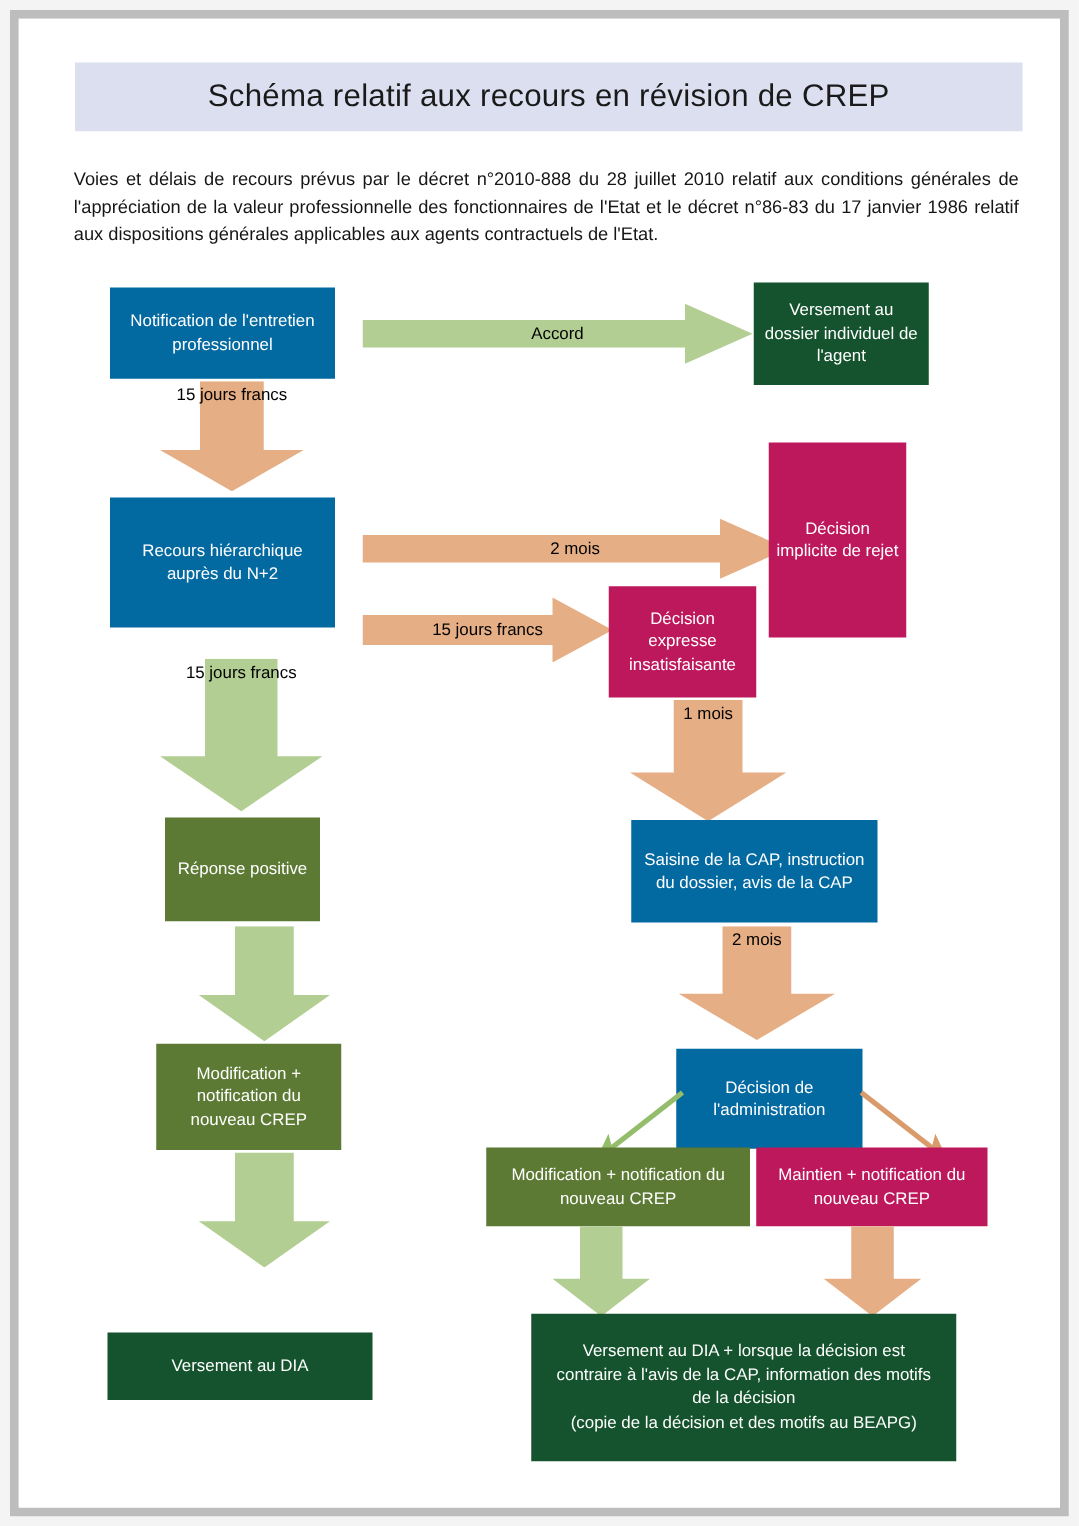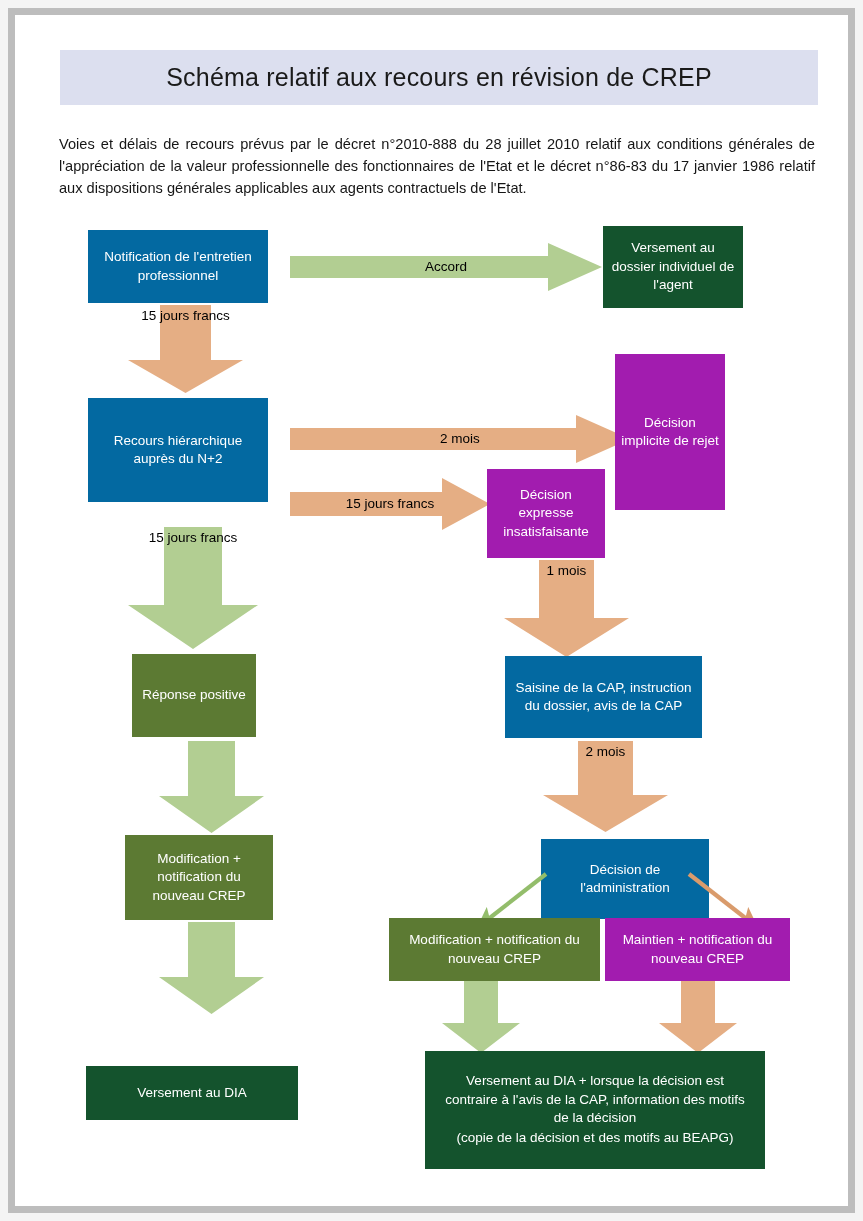--- a/index.html
+++ b/index.html
@@ -73,21 +73,21 @@
     align-items: center;
     justify-content: center;
     text-align: center;
     color: #ffffff;
     font-size: 13.5px;
     line-height: 1.36;
     padding: 3px 6px;
   }
   .node.blue   { background: #0369a1; }
   .node.navy   { background: #14532d; }
-  .node.red    { background: #a21caf; }
+  .node.red    { background: #be185d; }
   .node.green  { background: #5c7a33; }
 
   
   .fat-arrow {
     position: absolute;
   }
   .fat-arrow svg { display: block; width: 100%; height: 100%; }
   .fat-arrow .lbl {
     position: absolute;
     left: 0; top: 0;
@@ -201,21 +201,21 @@
       <svg viewBox="0 0 125 91" preserveAspectRatio="none">
         <polygon points="35,0 90,0 90,54 125,54 62.5,91 0,54 35,54" fill="#e5ae84"></polygon>
       </svg>
       <div class="lbl">
           <span>2 mois</span>
         </div>
     </div>
 
     <div class="node green" style="left:110px; top:820px; width:148px; height:85px;">Modification + notification du nouveau CREP</div>
 
-    <div class="node blue" style="left:526px; top:824px; width:168px; height:80px;">Décision de l'administration</div>
+    <div class="node blue" style="left:526px; top:824px; width:149px; height:80px;">Décision de l'administration</div>
 
     <div class="thin-arrow" style="left:455px; top:855px; width:80px; height:62px;">
       <svg viewBox="0 0 80 62" preserveAspectRatio="none">
         <defs>
           <marker id="mk-green" markerWidth="5" markerHeight="5" refX="3.4" refY="2.5" orient="auto">
             <polygon points="0,0 5,2.5 0,5 1.1,2.5" fill="#93bd6b"></polygon>
           </marker>
         </defs>
         <line x1="76" y1="4" x2="12" y2="54" stroke="#93bd6b" stroke-width="4.2" marker-end="url(#mk-green)"></line>
       </svg>

